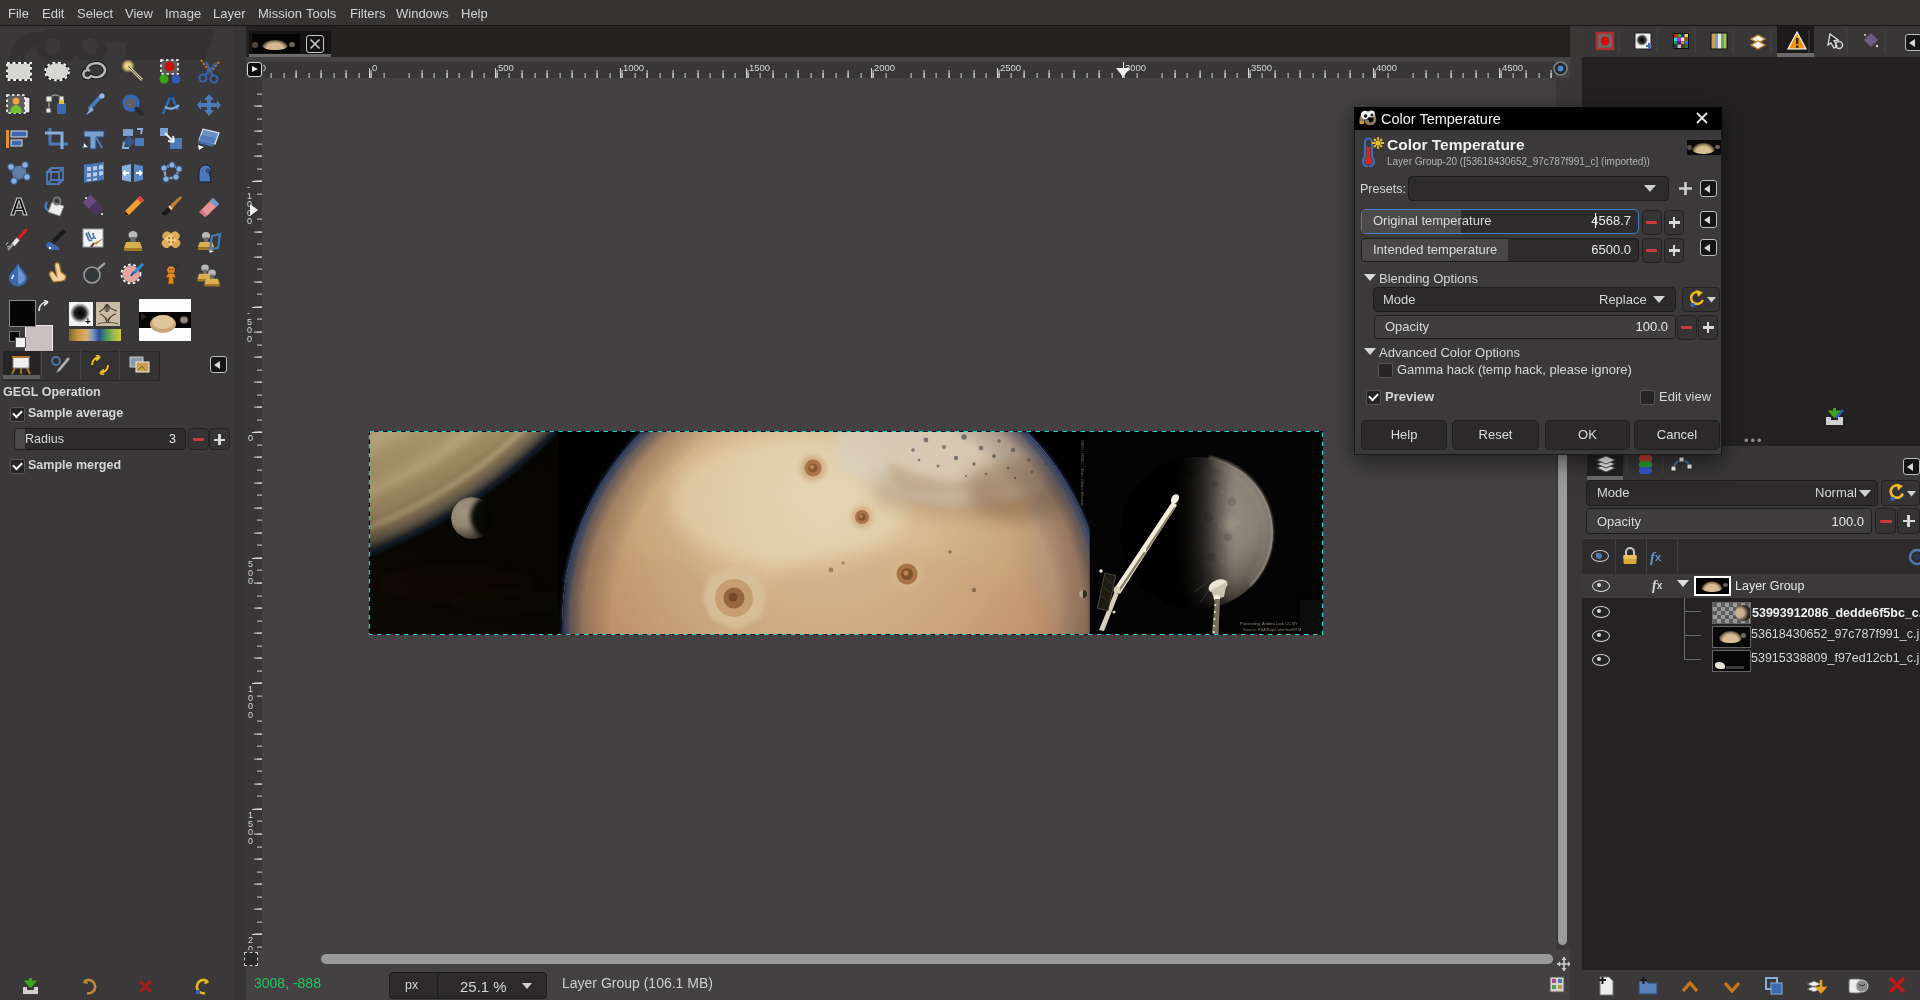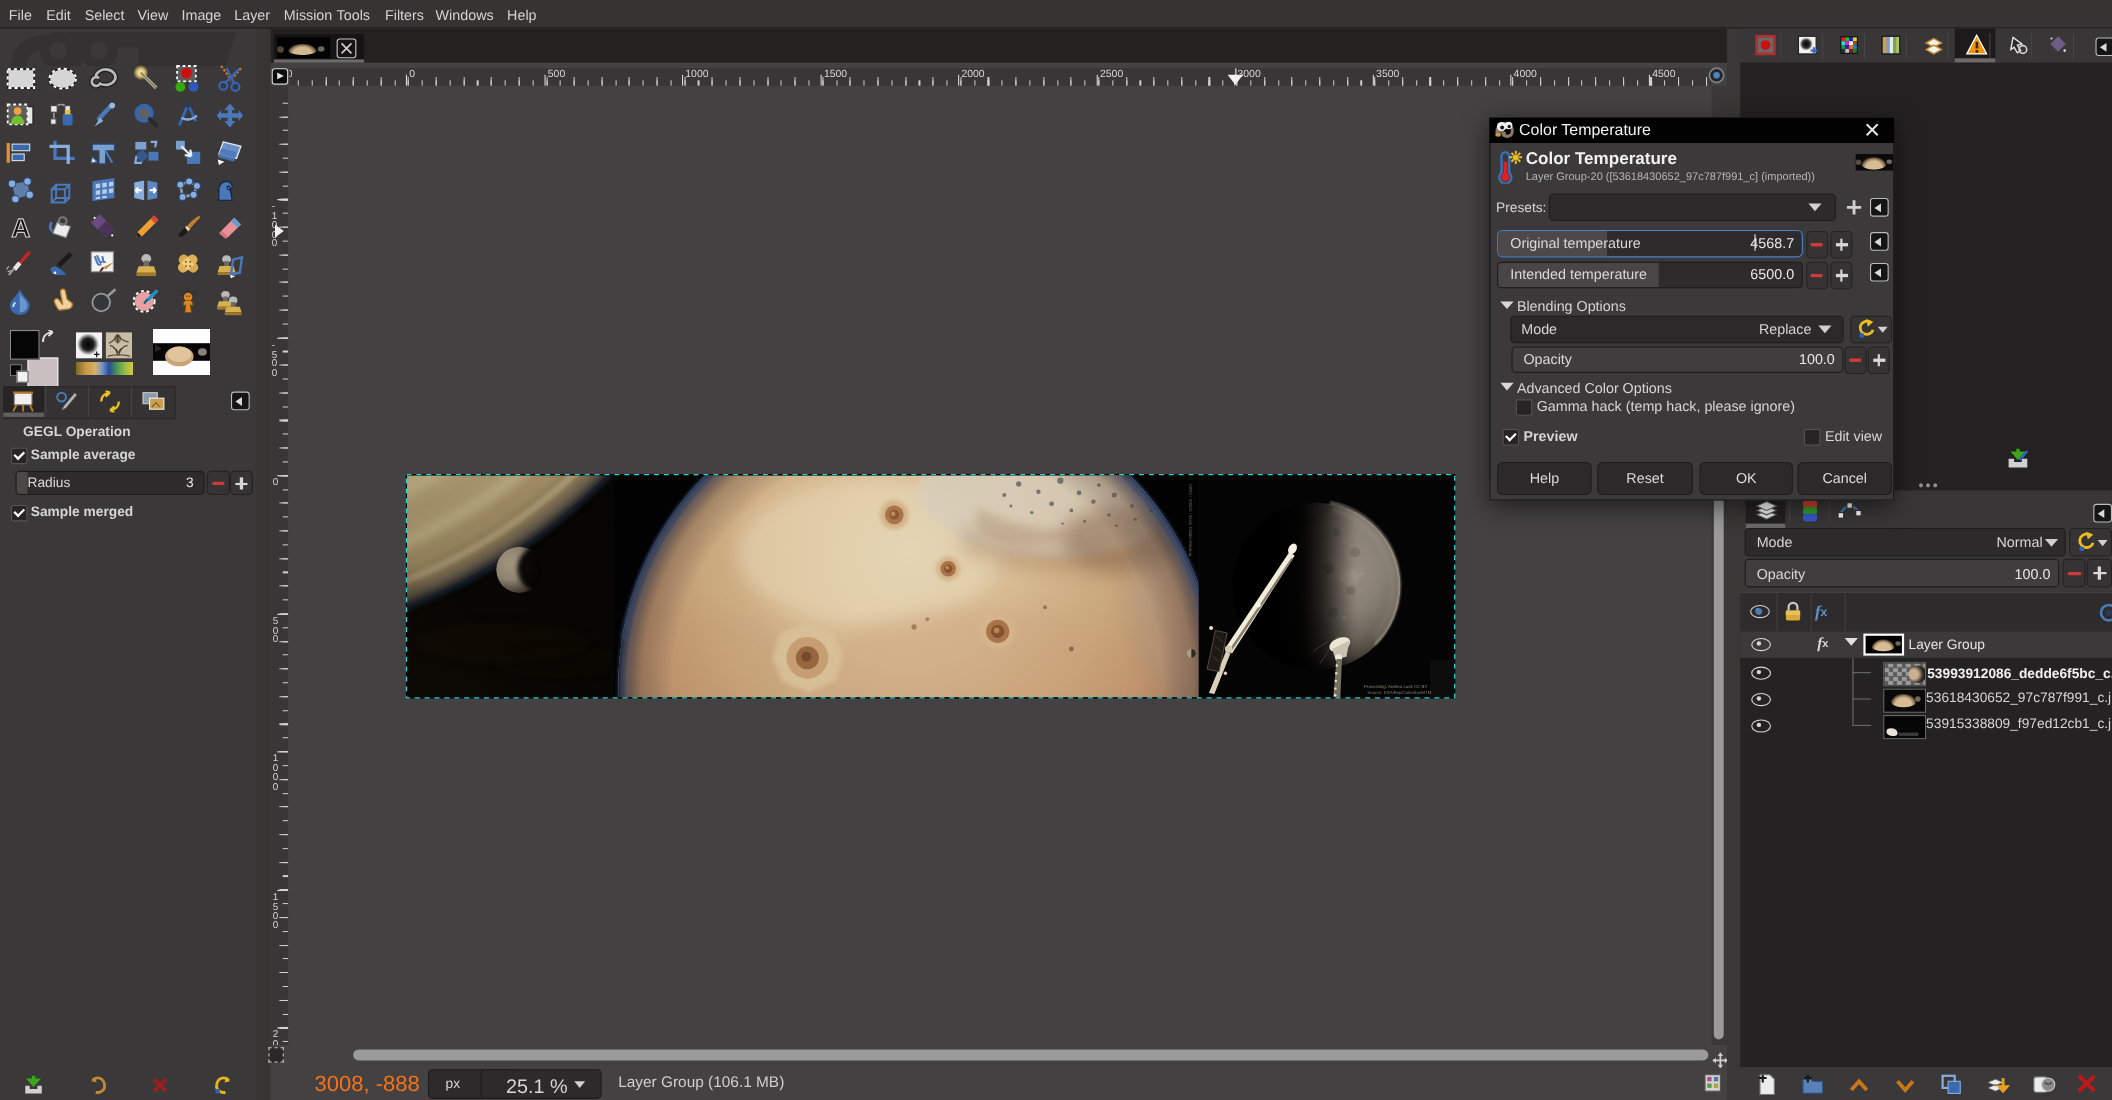--- a/index.html
+++ b/index.html
@@ -384,21 +384,21 @@
     <path d="M4 10 C4 5 8 2 12 2 M12 2 l-4 -2 M12 2 l-4 3.5" fill="none" stroke="#e8c020" stroke-width="2"></path>
     <path d="M20 10 C20 15 16 18 12 18 M12 18 l4 2 M12 18 l4 -3.5" fill="none" stroke="#e8c020" stroke-width="2"></path>
   </svg>
 <svg class="abs" style="left:128px;top:355px" width="24" height="20" viewBox="0 0 24 20">
     <rect x="2" y="2" width="13" height="10" fill="#8a9aa8" stroke="#ccc"></rect>
     <rect x="8" y="7" width="13" height="10" fill="#caa050" stroke="#eee"></rect>
     <path d="M10 15 l4 -4 3 4" stroke="#7a5a20" fill="none"></path>
   </svg>
 <div class="mini" style="left:210px;top:356px"></div>
 
-<div class="txt" style="left:3px;top:385px;font-weight:bold;font-size:12.5px;margin-left:18px;">GEGL Operation</div>
+<div class="txt" style="left:3px;top:385px;font-weight:bold;font-size:12.5px;">GEGL Operation</div>
 <div class="chk on" style="left:10px;top:407px"></div>
 <div class="txt" style="left:28px;top:406px;font-weight:bold;font-size:12.5px;">Sample average</div>
 <div class="slider" style="left:14px;top:428px;width:170px;height:20px;">
     <div class="sfill" style="width:10px"></div>
     <span class="slabel" style="font-size:12.5px;top:2.5px">Radius</span>
     <span class="sval" style="font-size:12.5px;top:2.5px;right:9px">3</span>
   </div>
 <div class="spin" style="left:188px;top:428px;width:19px;height:20px;">
     <div class="abs" style="left:4px;top:9px;width:11px;height:3px;background:#cc3a3a;border-radius:1px"></div>
   </div>
@@ -749,27 +749,27 @@
 <div class="abs" style="left:263px;top:951px;width:1293px;height:18px;background:#434141;"></div>
 <div class="abs" style="left:321px;top:954px;width:1232px;height:10px;background:#9a9a9a;border-radius:5px;"></div>
 <div class="abs" style="left:243px;top:951px;width:17px;height:17px;">
     <div class="abs" style="left:1px;top:1px;width:12px;height:12px;border:1.8px dashed #c8c8c8;background:#2a2828;"></div>
   </div>
 <svg class="abs" style="left:1556px;top:956px" width="16" height="16" viewBox="0 0 16 16">
     <path d="M8 1 L8 15 M1 8 L15 8" stroke="#cfcfcf" stroke-width="1.6"></path>
     <path d="M8 1 l-2.5 3 h5 Z M8 15 l-2.5 -3 h5 Z M1 8 l3 -2.5 v5 Z M15 8 l-3 -2.5 v5 Z" fill="#cfcfcf"></path>
   </svg>
 
-<div class="txt" style="left:254px;top:975px;font-size:20px;color:#f97316;margin-left:32px;">3008, -888</div>
+<div class="txt" style="left:254px;top:975px;font-size:14px;color:#22c55e;">3008, -888</div>
 <div class="dd" style="left:345px;top:972px;width:83px;height:25px;margin-left:44px;">
     <span class="txt" style="left:15px;top:5px;font-size:12.5px;">px</span>
     <div class="tri-d" style="right:14px;top:10px;border-left-width:5.5px;border-right-width:5.5px;border-top-width:6.5px;"></div>
   </div>
 <div class="dd" style="left:437px;top:972px;width:108px;height:25px;background:#2c2a2a;border-color:#1e1d1d;">
-    <span class="txt" style="left:22px;top:5px;font-size:18px;text-align:center;">25.1 %</span>
+    <span class="txt" style="left:22px;top:5px;font-size:15px;text-align:center;">25.1 %</span>
     <div class="tri-d" style="right:14px;top:10px;border-left-width:5.5px;border-right-width:5.5px;border-top-width:6.5px;"></div>
   </div>
 <div class="txt" style="left:562px;top:975px;font-size:14px;color:#cfcfcf;">Layer Group (106.1 MB)</div>
 <svg class="abs" style="left:1549px;top:976px" width="16" height="17" viewBox="0 0 16 17">
     <rect x="1" y="1" width="14" height="15" fill="#d8d4cc" stroke="#555"></rect>
     <g>
       <rect x="3" y="3" width="4" height="4" fill="#b04a98"></rect>
       <rect x="9" y="3" width="4" height="4" fill="#4a7ab0"></rect>
       <rect x="3" y="9" width="4" height="4" fill="#50a050"></rect>
       <rect x="9" y="9" width="4" height="4" fill="#b0a04a"></rect>

